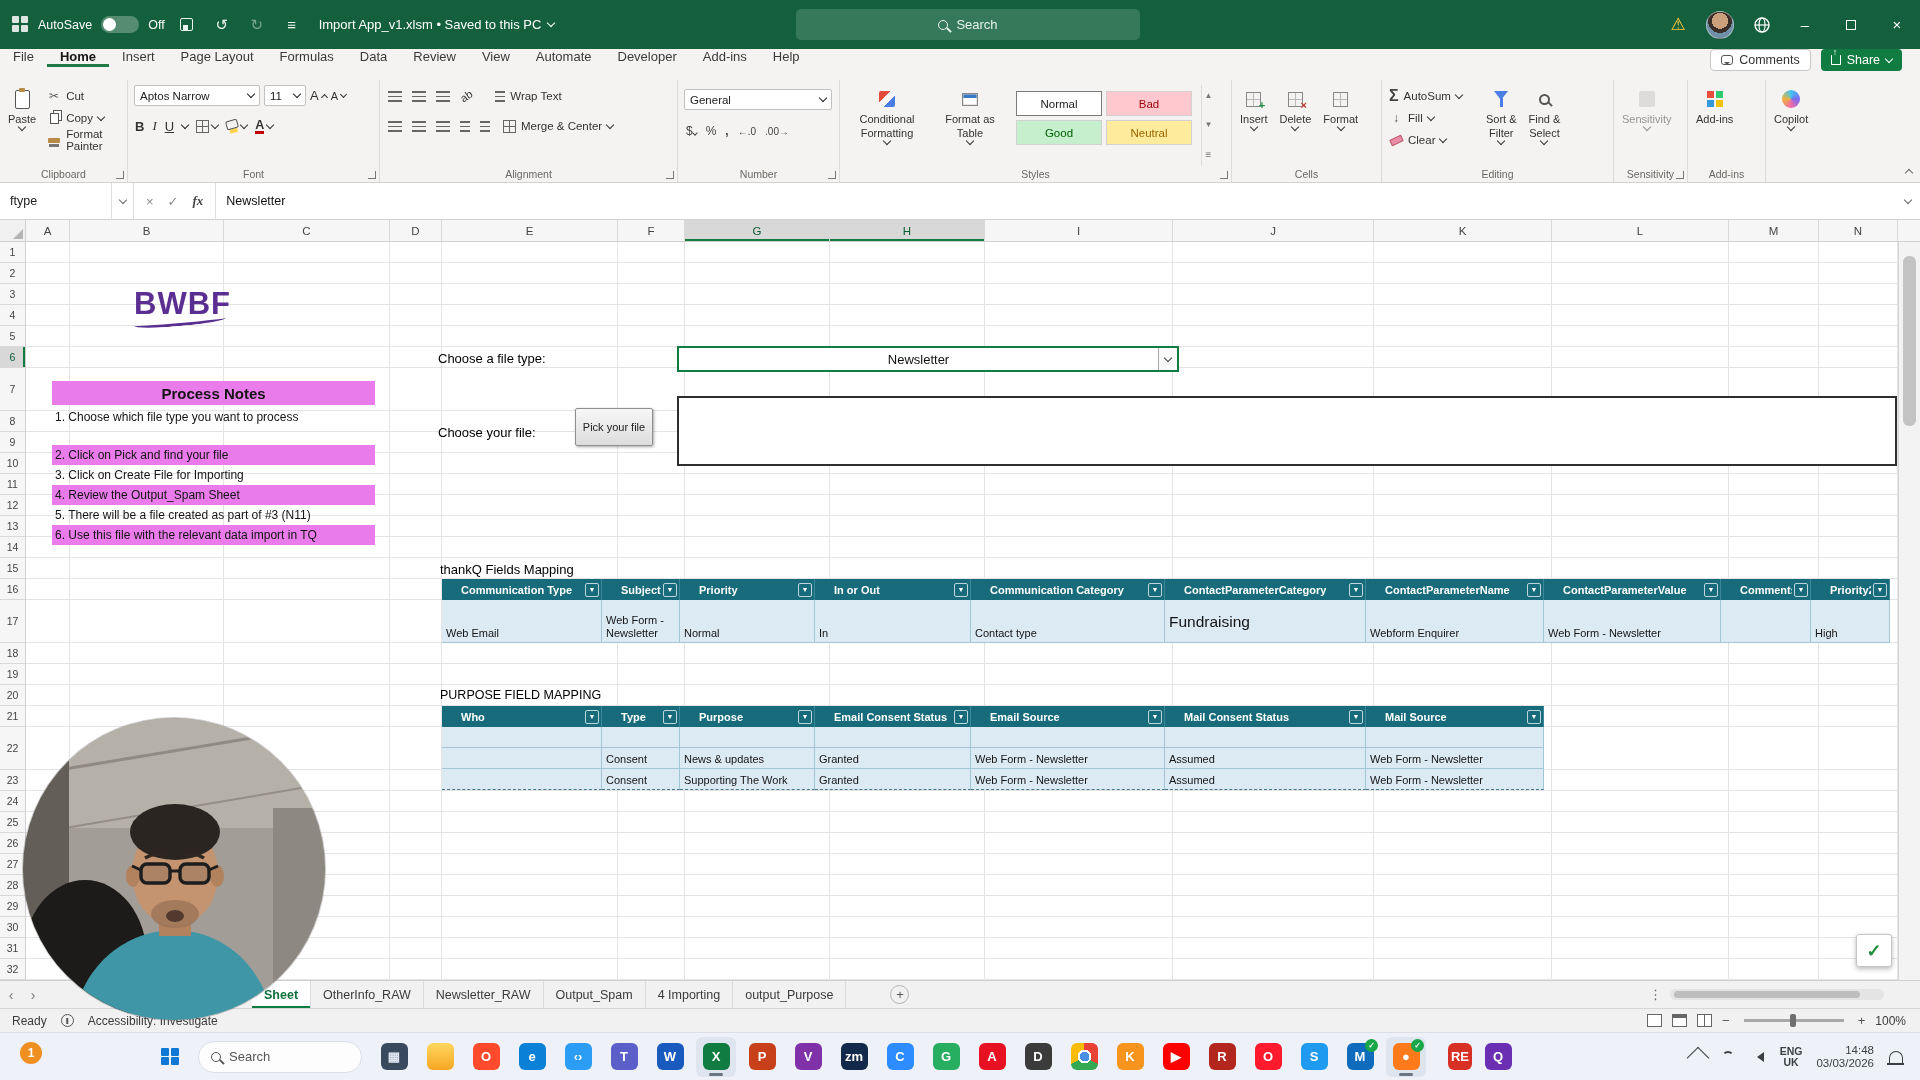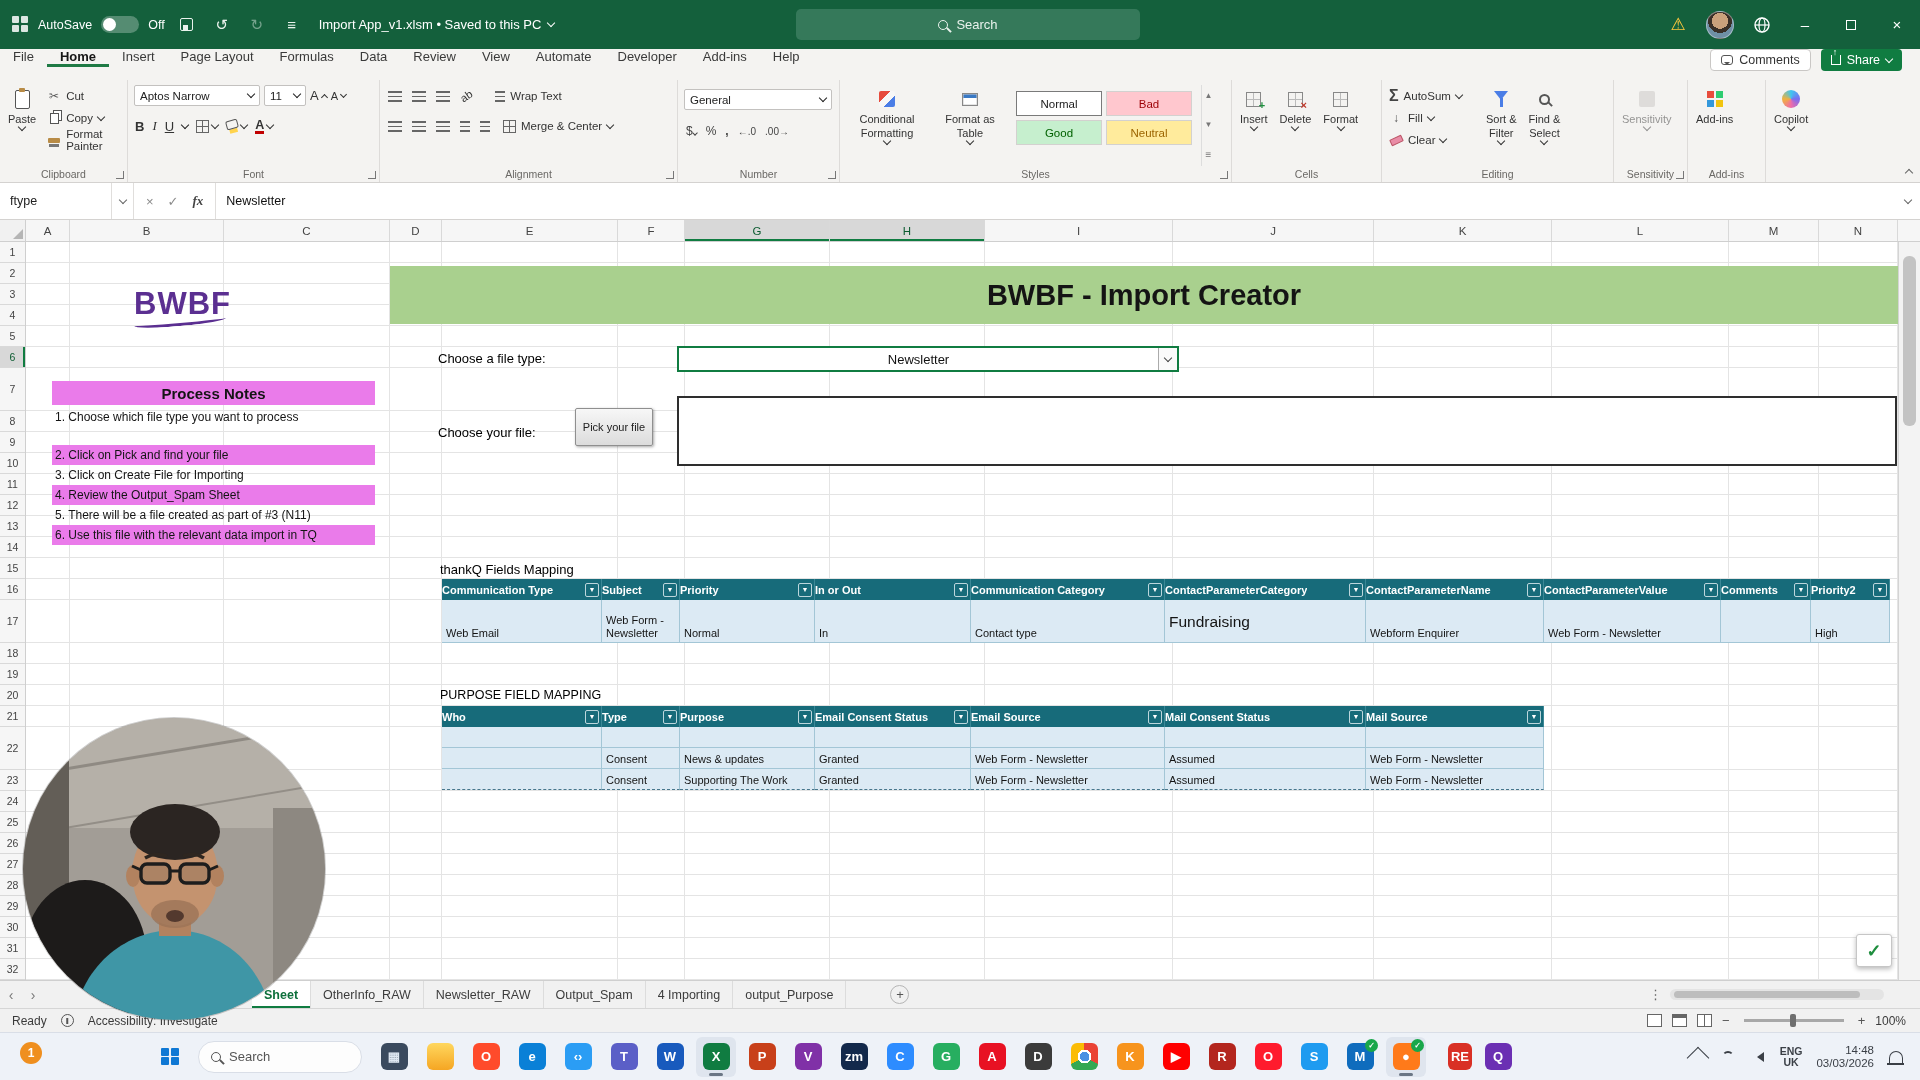--- a/index.html
+++ b/index.html
@@ -136,21 +136,21 @@
 .pickbtn{left:549px;top:166px;width:78px;height:38px;background:linear-gradient(#f7f7f7,#dcdcdc);border:1px solid #8f8f8f;border-radius:2px;box-shadow:1px 1px 3px rgba(0,0,0,.35);display:flex;align-items:center;justify-content:center;text-align:center;font-size:11px;color:#222;line-height:13px;cursor:pointer}
 .bigbox{left:651px;top:154px;width:1220px;height:70px;background:#fff;border:2px solid #2e2e2e}
 .createbtn{left:1218px;top:236px;width:318px;height:61px;background:#e9e9e9;border:1px solid #8a8a8a;box-shadow:3px 3px 5px rgba(0,0,0,.3);display:flex;align-items:center;justify-content:center;font-size:13.5px;color:#141414;cursor:pointer}
 .slabel{font-size:13px;color:#000}
 .t1label{left:414px;top:320px}
 .t2label{left:414px;top:446px;font-size:12.5px}
 .tbl{position:absolute;display:flex;flex-direction:column;z-index:9}
 .table1{left:416px;top:337px;width:1448px}
 .table2{left:416px;top:464px;width:1016px}
 .trow{display:flex}
-.hrow>*{flex:none;background:#176b7a;color:#fff;font-weight:700;font-size:11px;height:21px;display:flex;align-items:center;padding:0 18px 0 0;position:relative;border-right:1px solid #3c8896;white-space:nowrap;overflow:hidden}
+.hrow>*{flex:none;background:#176b7a;color:#fff;font-weight:700;font-size:11px;height:21px;display:flex;align-items:center;padding:0 18px 0 19px;position:relative;border-right:1px solid #3c8896;white-space:nowrap;overflow:hidden}
 .filter{position:absolute;right:2px;top:3.5px;width:14px;height:14px;border:1px solid #bcd6dc;border-radius:2px;display:flex;align-items:center;justify-content:center;font-size:7px;color:#fff;cursor:pointer}
 .brow>*{flex:none;background:#dceaf4;border-right:1px solid #a3c6d6;border-bottom:1px solid #a3c6d6;font-size:11px;color:#141414;display:flex;align-items:flex-end;padding:2px 4px;line-height:13px;overflow:hidden}
 .table1 .brow>*{height:43px}
 .table2 .brow>*{height:21px}
 .table1 .trow>*:nth-child(1){width:160px}.table1 .trow>*:nth-child(2){width:78px}.table1 .trow>*:nth-child(3){width:135px}
 .table1 .trow>*:nth-child(4){width:156px}.table1 .trow>*:nth-child(5){width:194px}.table1 .trow>*:nth-child(6){width:201px}
 .table1 .trow>*:nth-child(7){width:178px}.table1 .trow>*:nth-child(8){width:177px}.table1 .trow>*:nth-child(9){width:90px}
 .table1 .trow>*:nth-child(10){width:79px}
 .table1 .brow>*:nth-child(6){font-size:15.5px;align-items:center}
 .table2 .trow>*:nth-child(1){width:160px}.table2 .trow>*:nth-child(2){width:78px}.table2 .trow>*:nth-child(3){width:135px}
@@ -672,23 +672,20 @@
         <span class="hr"></span>
         <span class="hr"></span>
         <span class="hr"></span>
         <span class="hr"></span>
         <span class="hr"></span>
         <span class="hr"></span>
         <span class="hr"></span>
       </div>
 
     <div class="ov logo"><span>BWBF</span><span class="swoosh"></span></div>
-    <div class="ov banner">
-        <span>BWBF - Import Creator</span>
-      </div>
 
     <div class="ov lblA slabel">Choose a file type:</div>
     <div class="ov dd">
       <span class="ddtext">Newsletter</span>
       <span class="ddarrow">
           <span class="chev"></span>
         </span>
     </div>
 
     <div class="ov lblB slabel">Choose your file:</div>

